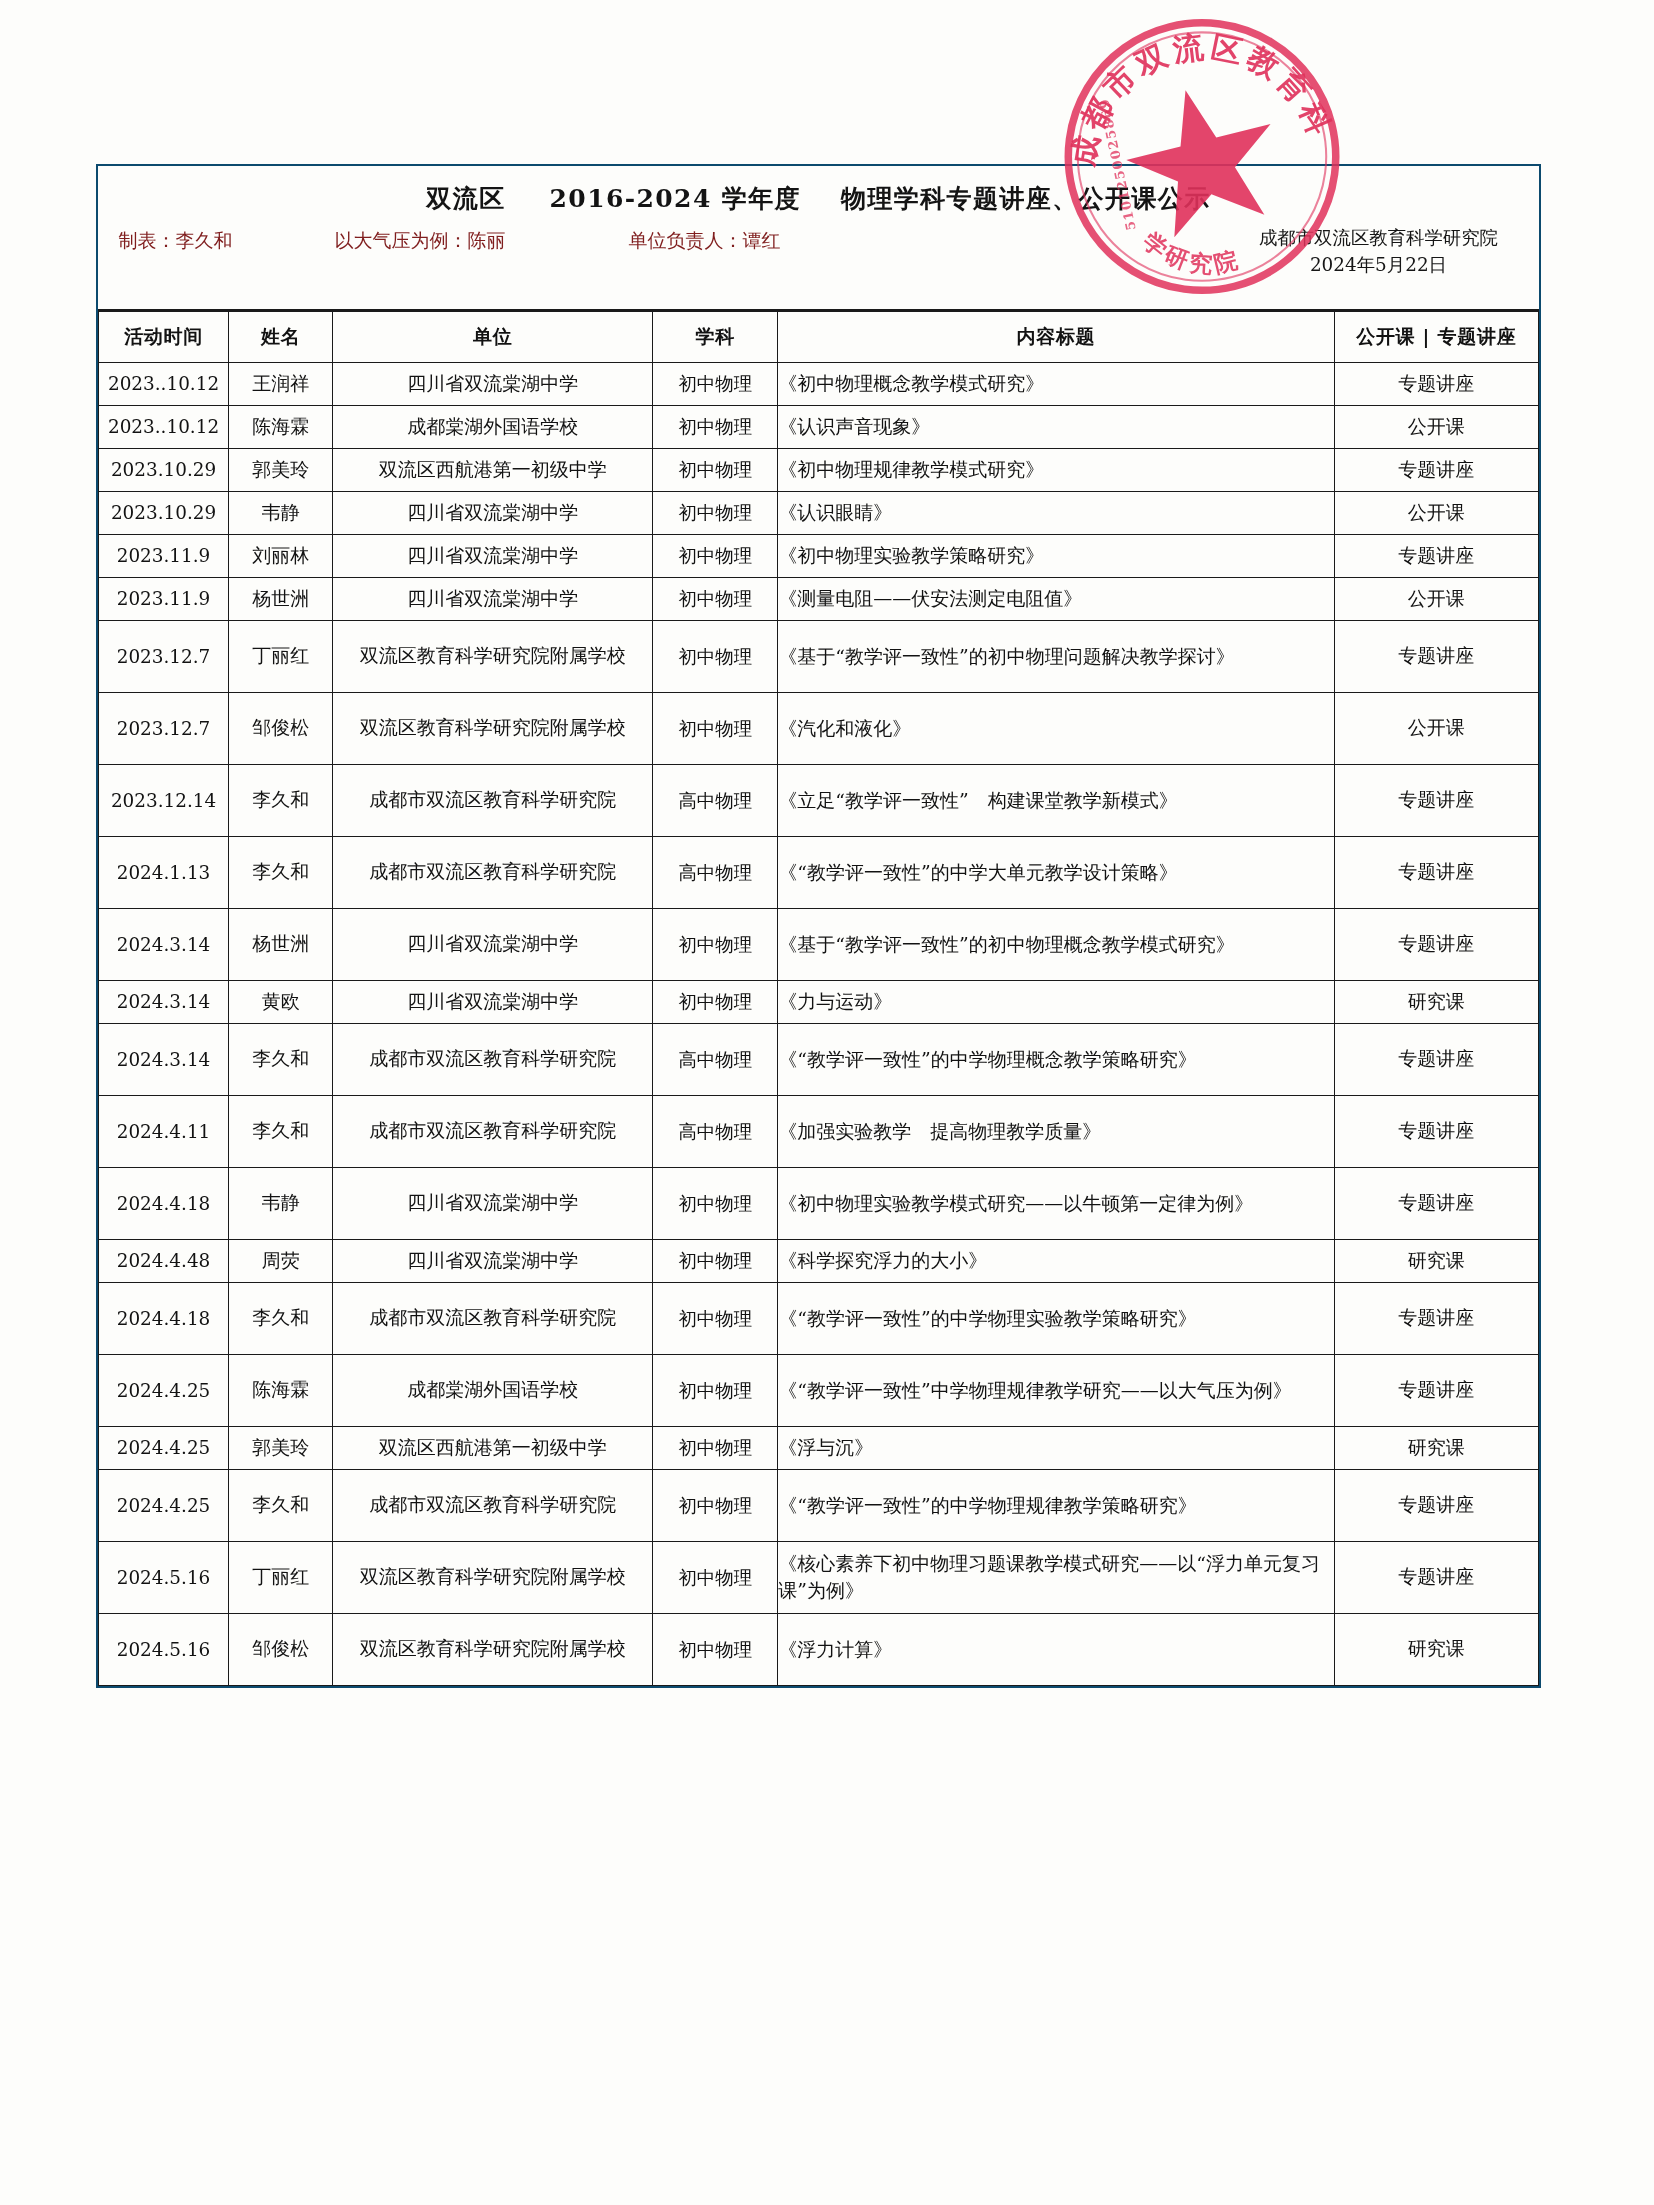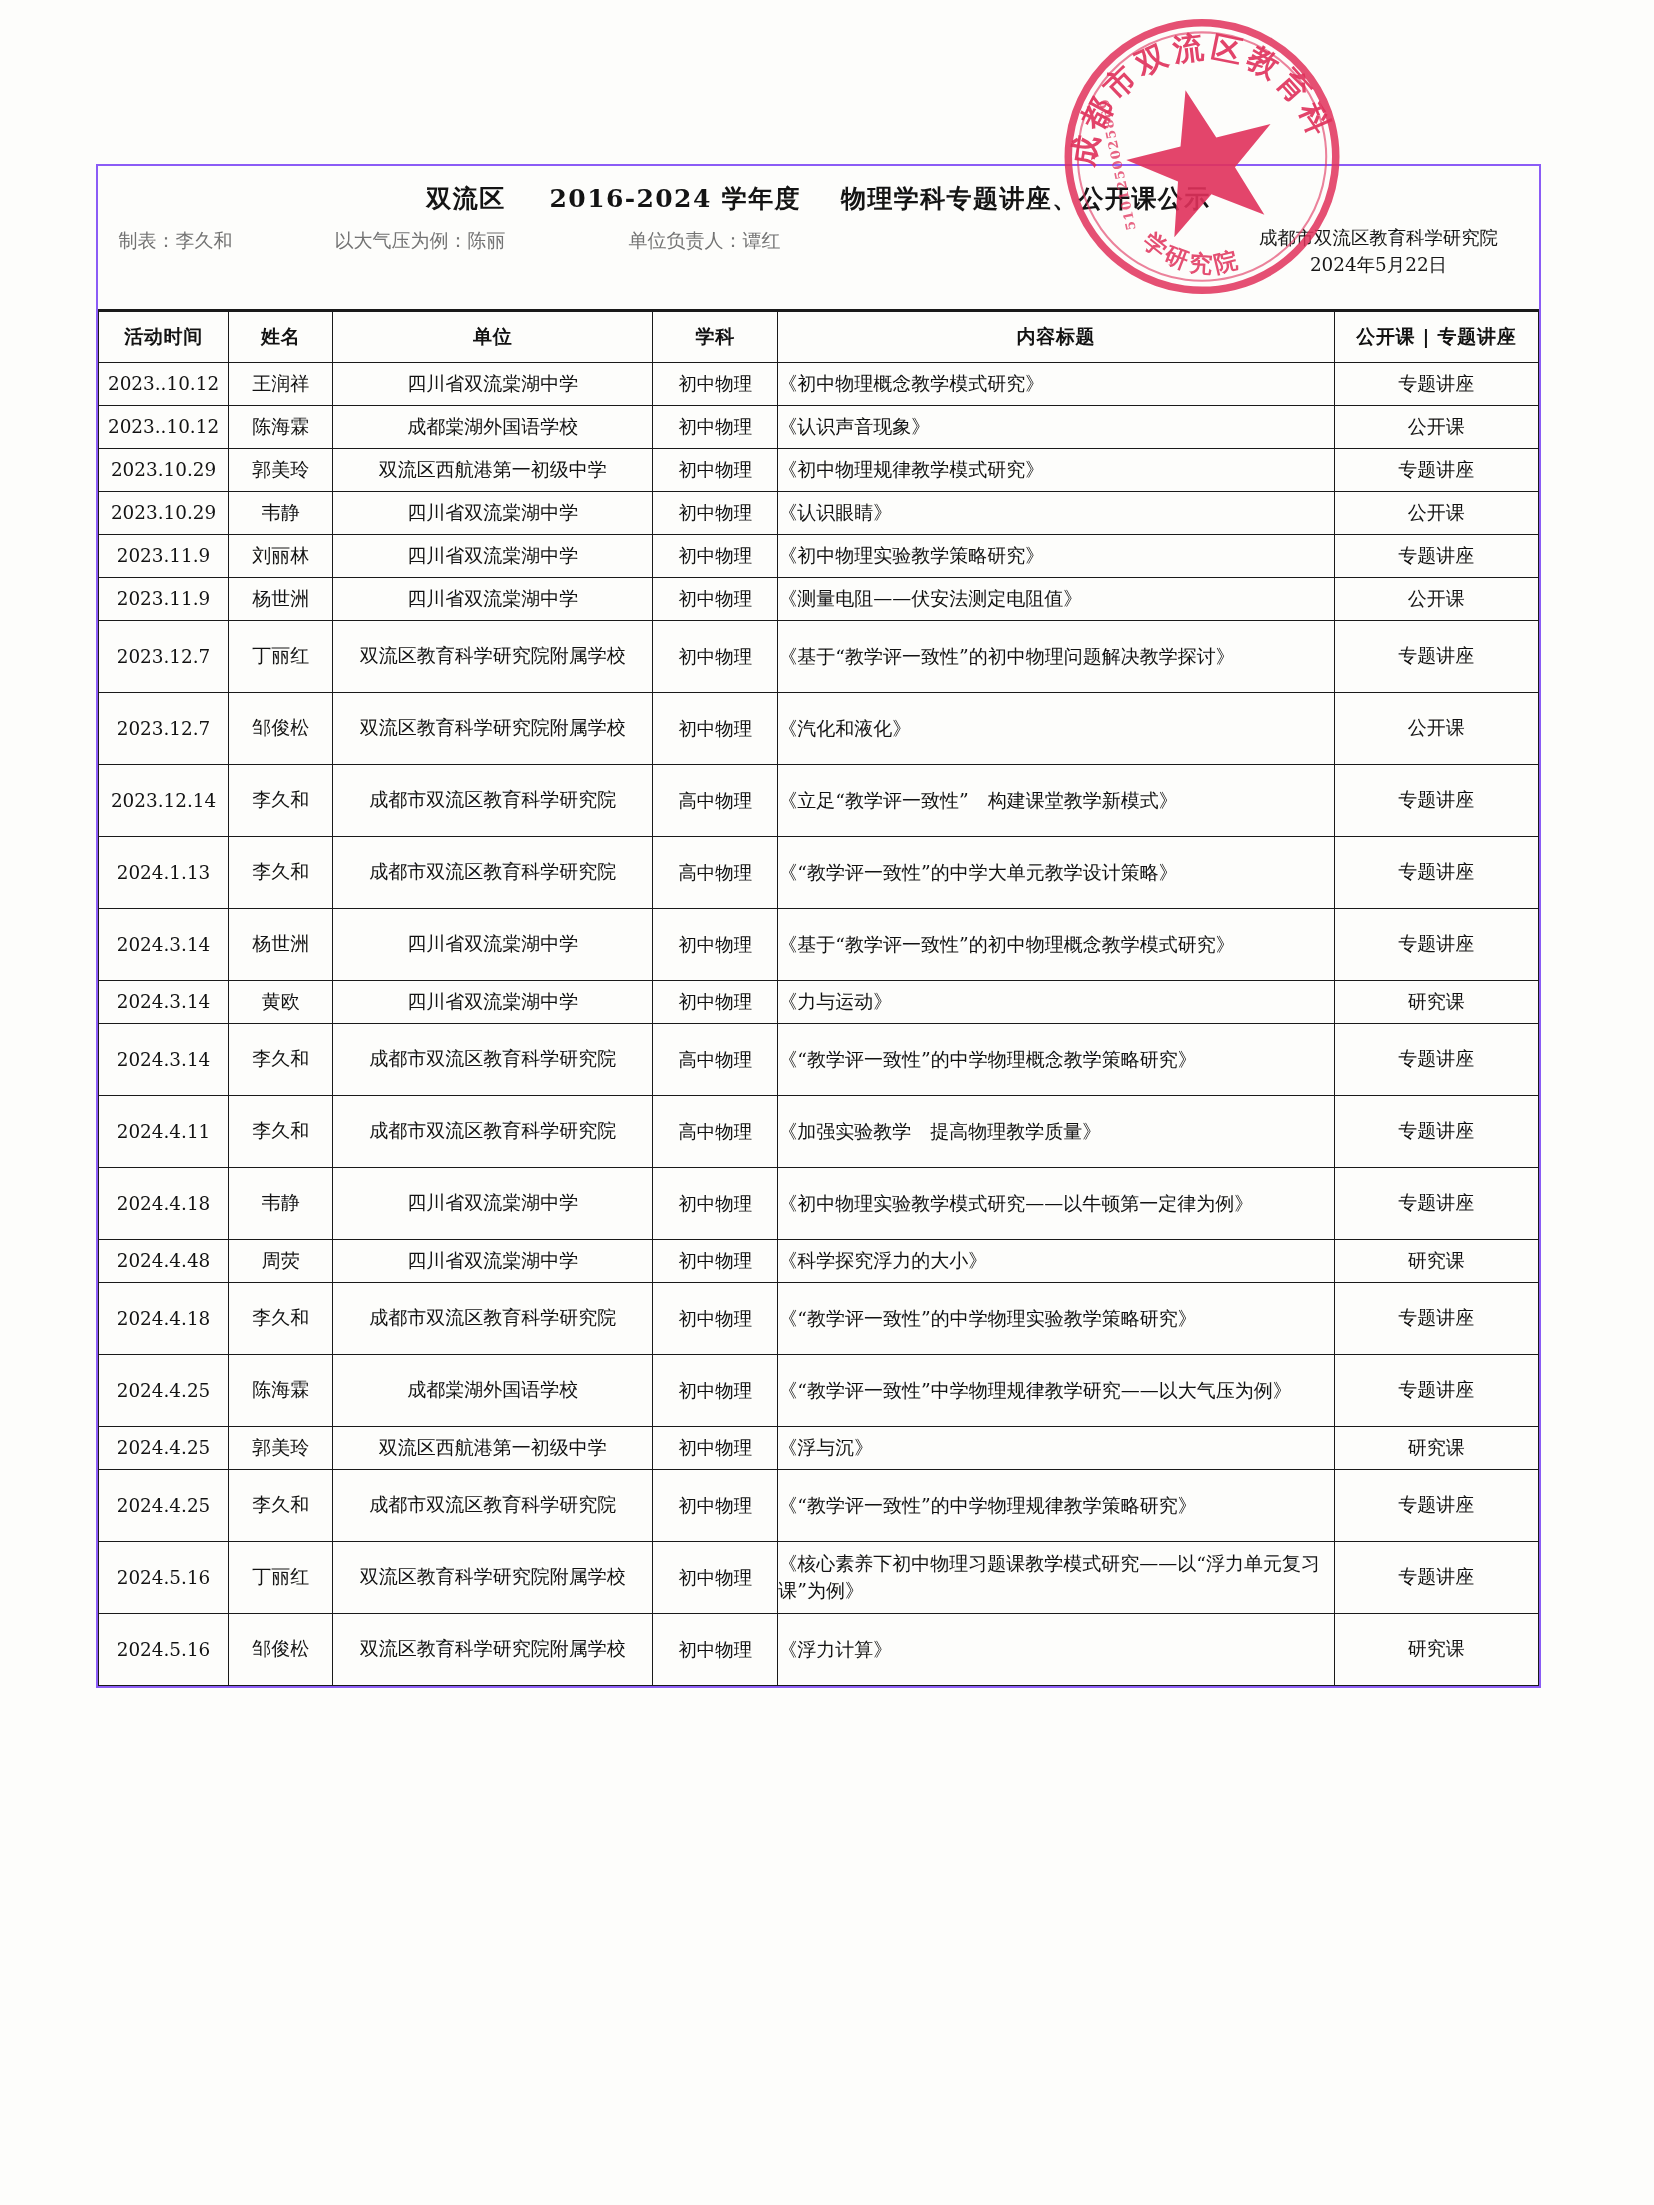--- a/index.html
+++ b/index.html
@@ -22,21 +22,21 @@
     height: 2205px;
     background: #fdfdfb;
   }
 
   
   .doc {
     position: absolute;
     left: 96px;
     top: 164px;
     width: 1445px;
-    border: 2px solid #8b5cf6;
+    border: 2px solid #0c4a6e;
     box-sizing: border-box;
     background: transparent;
   }
 
   
   .header-block {
     border-bottom: 2px solid #1a1a1a;
     padding: 0;
     position: relative;
   }
@@ -62,21 +62,21 @@
     padding: 8.2px 20.5px 18px 20.5px;
     position: relative;
     min-height: 63px;
   }
   .meta-left {
     display: flex;
     align-items: baseline;
   }
   .meta-item {
     font-size: 19px;
-    color: #737373;
+    color: #7f1d1d;
     white-space: nowrap;
   }
   .m-gap-a { width: 102px; display:inline-block; }
   .m-gap-b { width: 123px; display:inline-block; }
 
   .meta-right {
     position: absolute;
     right: 41px;
     top: 5.5px;
     text-align: center;

